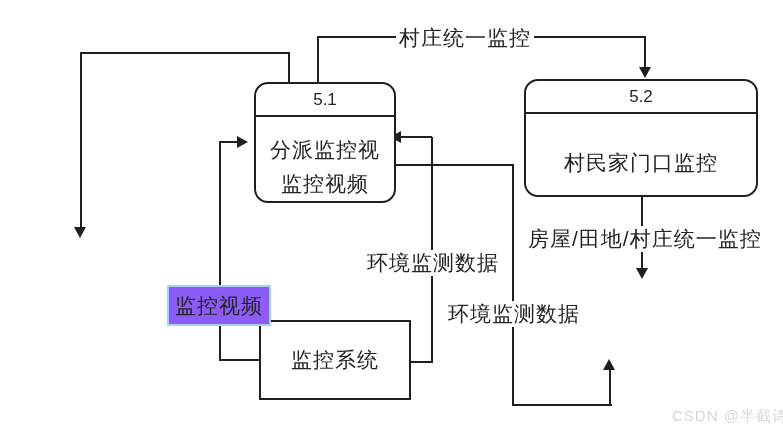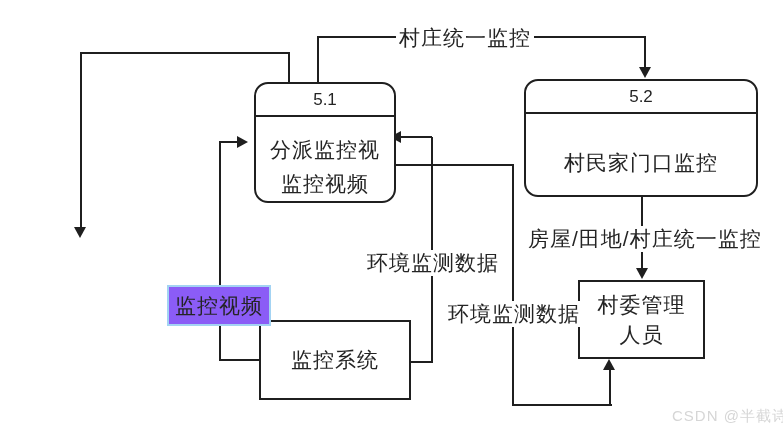--- a/index.html
+++ b/index.html
@@ -102,24 +102,20 @@
     <div class="process-body">
       <span>村民家门口监控</span>
     </div>
   </div>
 
 
   <div class="entity" style="left:259px;top:320px;width:152px;height:80px;">
     <span>监控系统</span>
   </div>
 
-  <div class="entity" style="left:578px;top:280px;width:127px;height:79px;">
-    <span>村委管理</span>
-    <span>人员</span>
-  </div>
 
   <div class="flow-label" style="left:396px;top:25px;">村庄统一监控</div>
   <div class="flow-label-boxed" style="left:167px;top:238px;width:104px;height:41px;">监控视频</div>
   <div class="flow-label" style="left:364px;top:250px;">环境监测数据</div>
   <div class="flow-label" style="left:445px;top:301px;">环境监测数据</div>
   <div class="flow-label" style="left:525px;top:226px;">房屋/田地/村庄统一监控</div>
 
   <div class="watermark" style="left:672px;top:407px;">CSDN @半截诗</div>
 
 </div>

